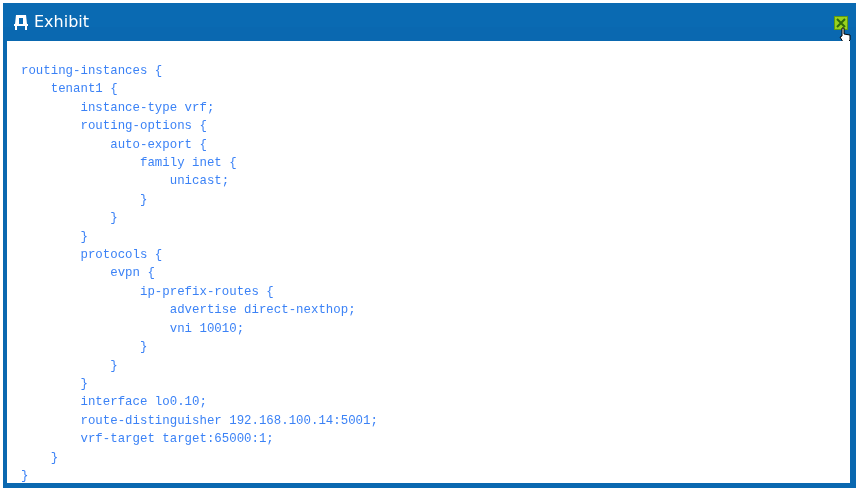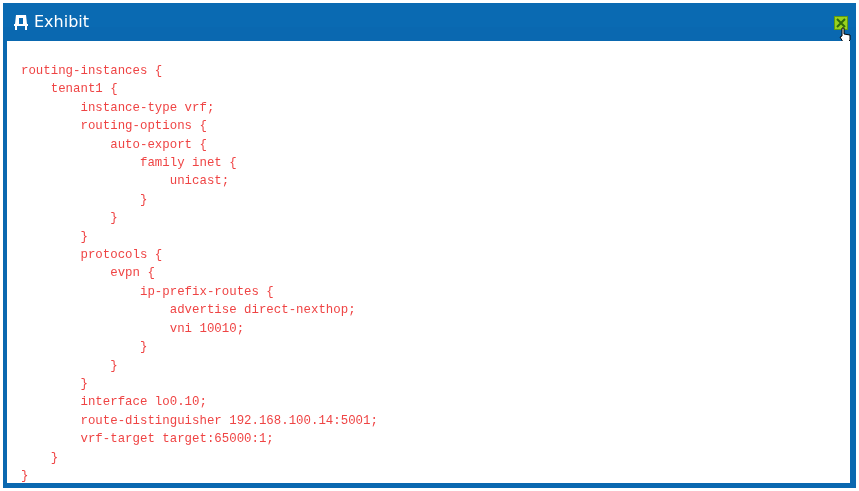--- a/index.html
+++ b/index.html
@@ -39,21 +39,21 @@
     .cursor {
       position: absolute; left: 836px; top: 24px; width: 12px; height: 16px;
     }
     .content {
       position: absolute; left: 4px; top: 38px; width: 843px; height: 442px;
       background: #ffffff;
     }
     pre.code {
       margin: 0; position: absolute; left: 14px; top: 21px;
       font-family: "Liberation Mono", monospace;
-      font-size: 12.4px; line-height: 18.4px; color: #ef4444;
+      font-size: 12.4px; line-height: 18.4px; color: #3b82f6;
       white-space: pre;
     }
   </style>
 </head>
 <body>
 
 <div class="left-bg"></div>
 
 <div class="window">
   <div class="titlebar">

